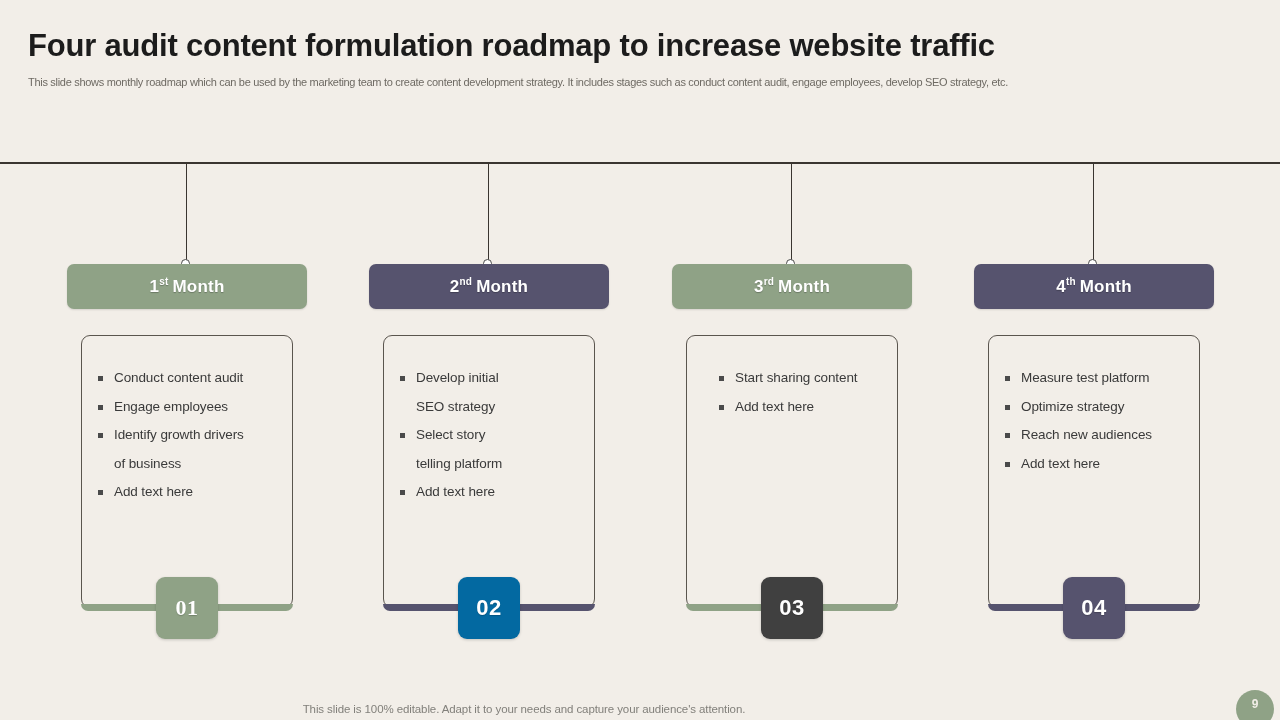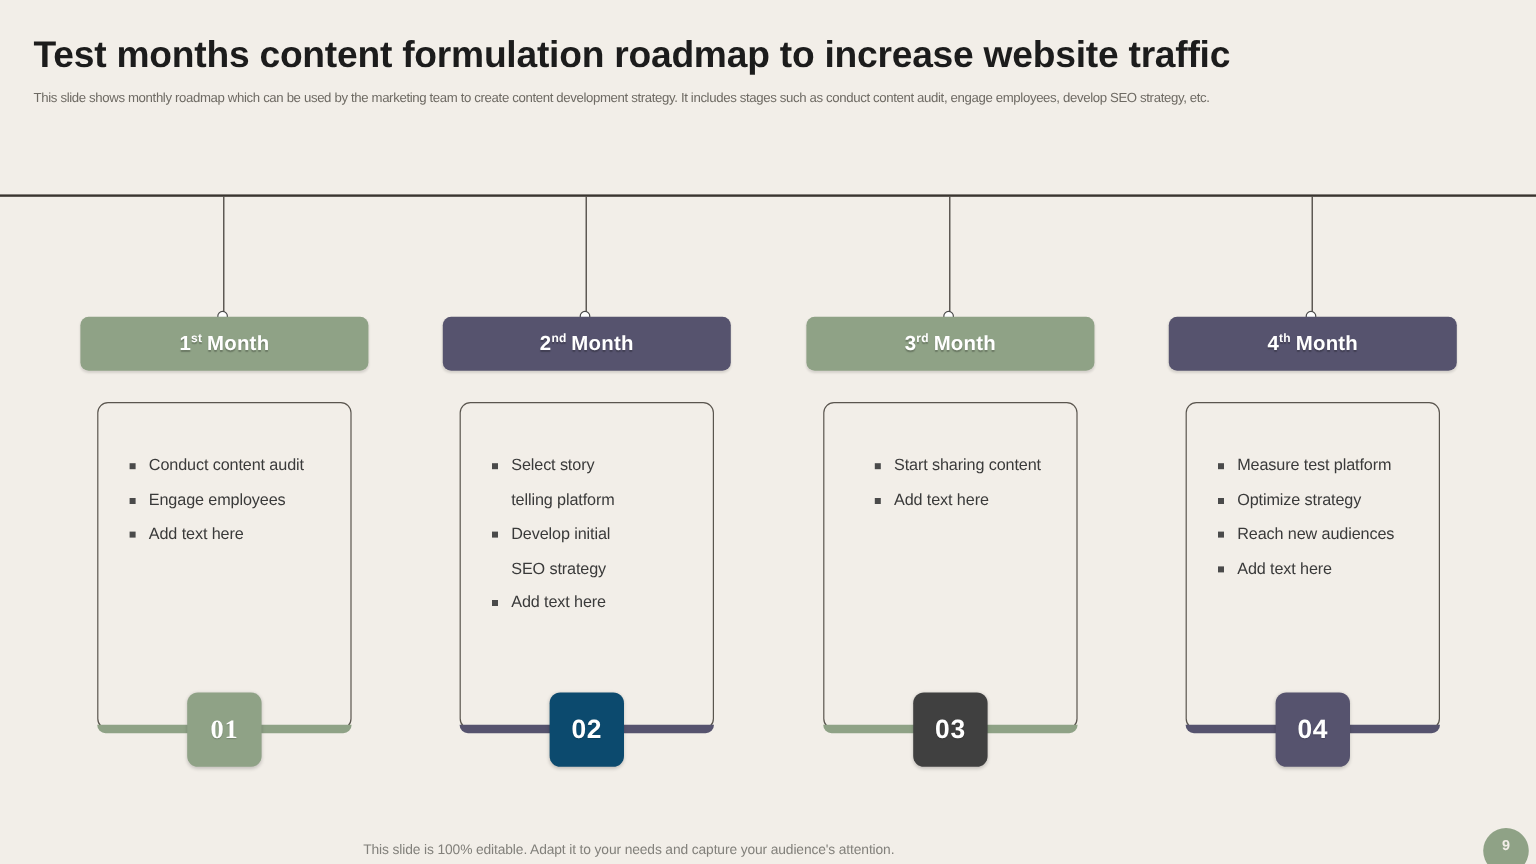--- a/index.html
+++ b/index.html
@@ -131,21 +131,21 @@
   .card-bottom-bar {
     position: absolute;
     left: 14px;
     width: 212px;
     height: 7px;
     border-radius: 0 0 9px 9px;
     box-sizing: border-box;
   }
 
   .bullets {
-    margin: 14px;
+    margin: 4px;
     padding: 0;
     list-style: none;
   }
   .bullets li {
     position: relative;
     padding-left: 18px;
     font-size: 13.5px;
     line-height: 28.5px;
     color: #3A3A3A;
     letter-spacing: -0.1px;
@@ -207,58 +207,59 @@
   }
   .page-badge span {
     color: #F2EEE8;
     font-size: 12px;
     font-weight: bold;
   }
 </style>
 </head>
 <body>
 
-<div class="slide-title">Test months content formulation roadmap to increase website traffic</div>
+<div class="slide-title">Four audit content formulation roadmap to increase website traffic</div>
 <div class="slide-subtitle">This slide shows monthly roadmap which can be used by the marketing team to create content development strategy. It includes stages such as conduct content audit, engage employees, develop SEO strategy,  etc.</div>
 <div class="header-rule"></div>
 
 <div class="columns" id="columns">
     <div class="column col-0">
       <div class="connector-line"></div>
       <div class="connector-dot"></div>
       <div class="month-pill" style="background: rgb(143, 162, 134);">
         <div class="month-text"><span>1</span><sup>st</sup><span class="month-word">Month</span></div>
       </div>
       <div class="card" style="min-height: 273px;">
         <ul class="bullets">
           <li><span class="marker"></span><span>Conduct content audit</span></li>
           <li><span class="marker"></span><span>Engage employees</span></li>
+          <li><span class="marker"></span><span>Identify growth drivers</span><span class="cont">of business</span></li>
           <li><span class="marker"></span><span>Add text here</span></li>
         </ul>
       </div>
       <div class="card-bottom-bar" style="background: rgb(143, 162, 134); top: 440px;"></div>
       <div class="number-badge" style="background: rgb(143, 162, 134); left: 89px; top: 413px; font-family: Liberation Serif, serif;">
         <span>01</span>
       </div>
     </div>
     <div class="column col-1">
       <div class="connector-line"></div>
       <div class="connector-dot"></div>
       <div class="month-pill" style="background: rgb(86, 83, 110);">
         <div class="month-text"><span>2</span><sup>nd</sup><span class="month-word">Month</span></div>
       </div>
       <div class="card" style="min-height: 273px;">
         <ul class="bullets">
+          <li><span class="marker"></span><span>Develop initial</span><span class="cont">SEO strategy</span></li>
           <li><span class="marker"></span><span>Select story</span><span class="cont">telling platform</span></li>
-          <li><span class="marker"></span><span>Develop initial</span><span class="cont">SEO strategy</span></li>
           <li><span class="marker"></span><span>Add text here</span></li>
         </ul>
       </div>
       <div class="card-bottom-bar" style="background: rgb(86, 83, 110); top: 440px;"></div>
-      <div class="number-badge" style="background: #0c4a6e; left: 89px; top: 413px;">
+      <div class="number-badge" style="background: #0369a1; left: 89px; top: 413px;">
         <span>02</span>
       </div>
     </div>
     <div class="column col-2">
       <div class="connector-line"></div>
       <div class="connector-dot"></div>
       <div class="month-pill" style="background: rgb(143, 162, 134);">
         <div class="month-text"><span>3</span><sup>rd</sup><span class="month-word">Month</span></div>
       </div>
       <div class="card" style="min-height: 273px; padding-left: 26px;">

